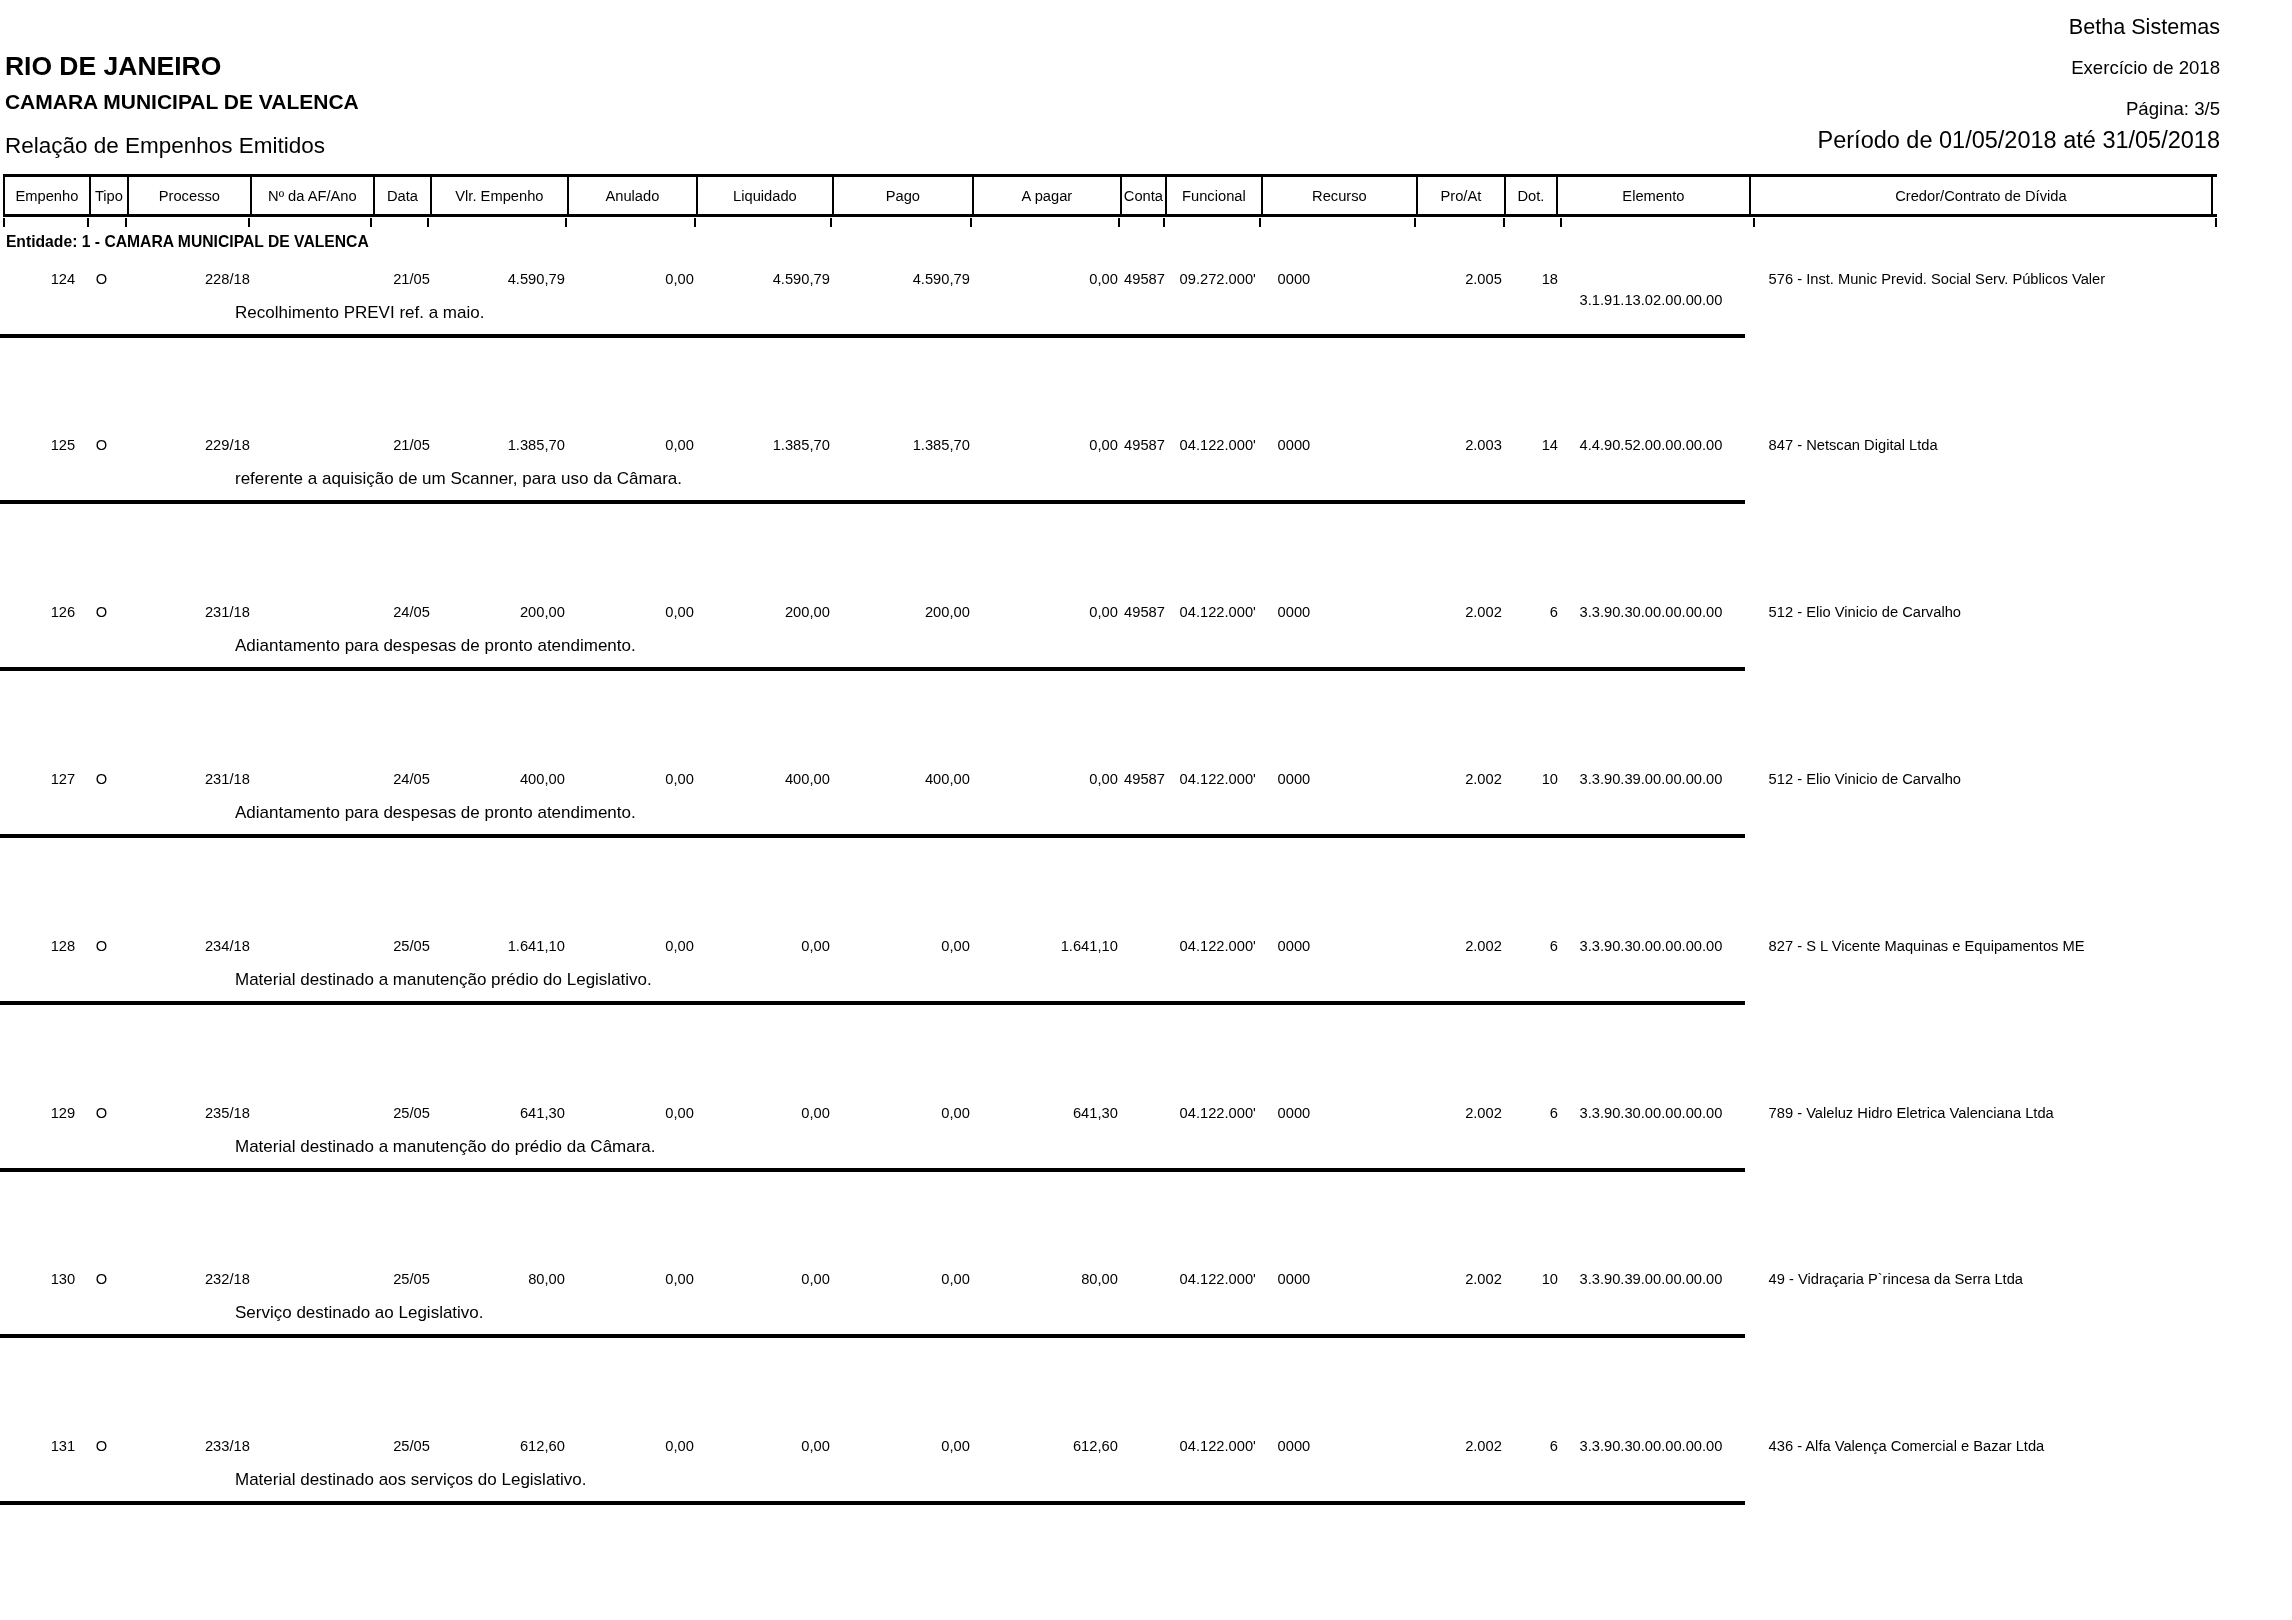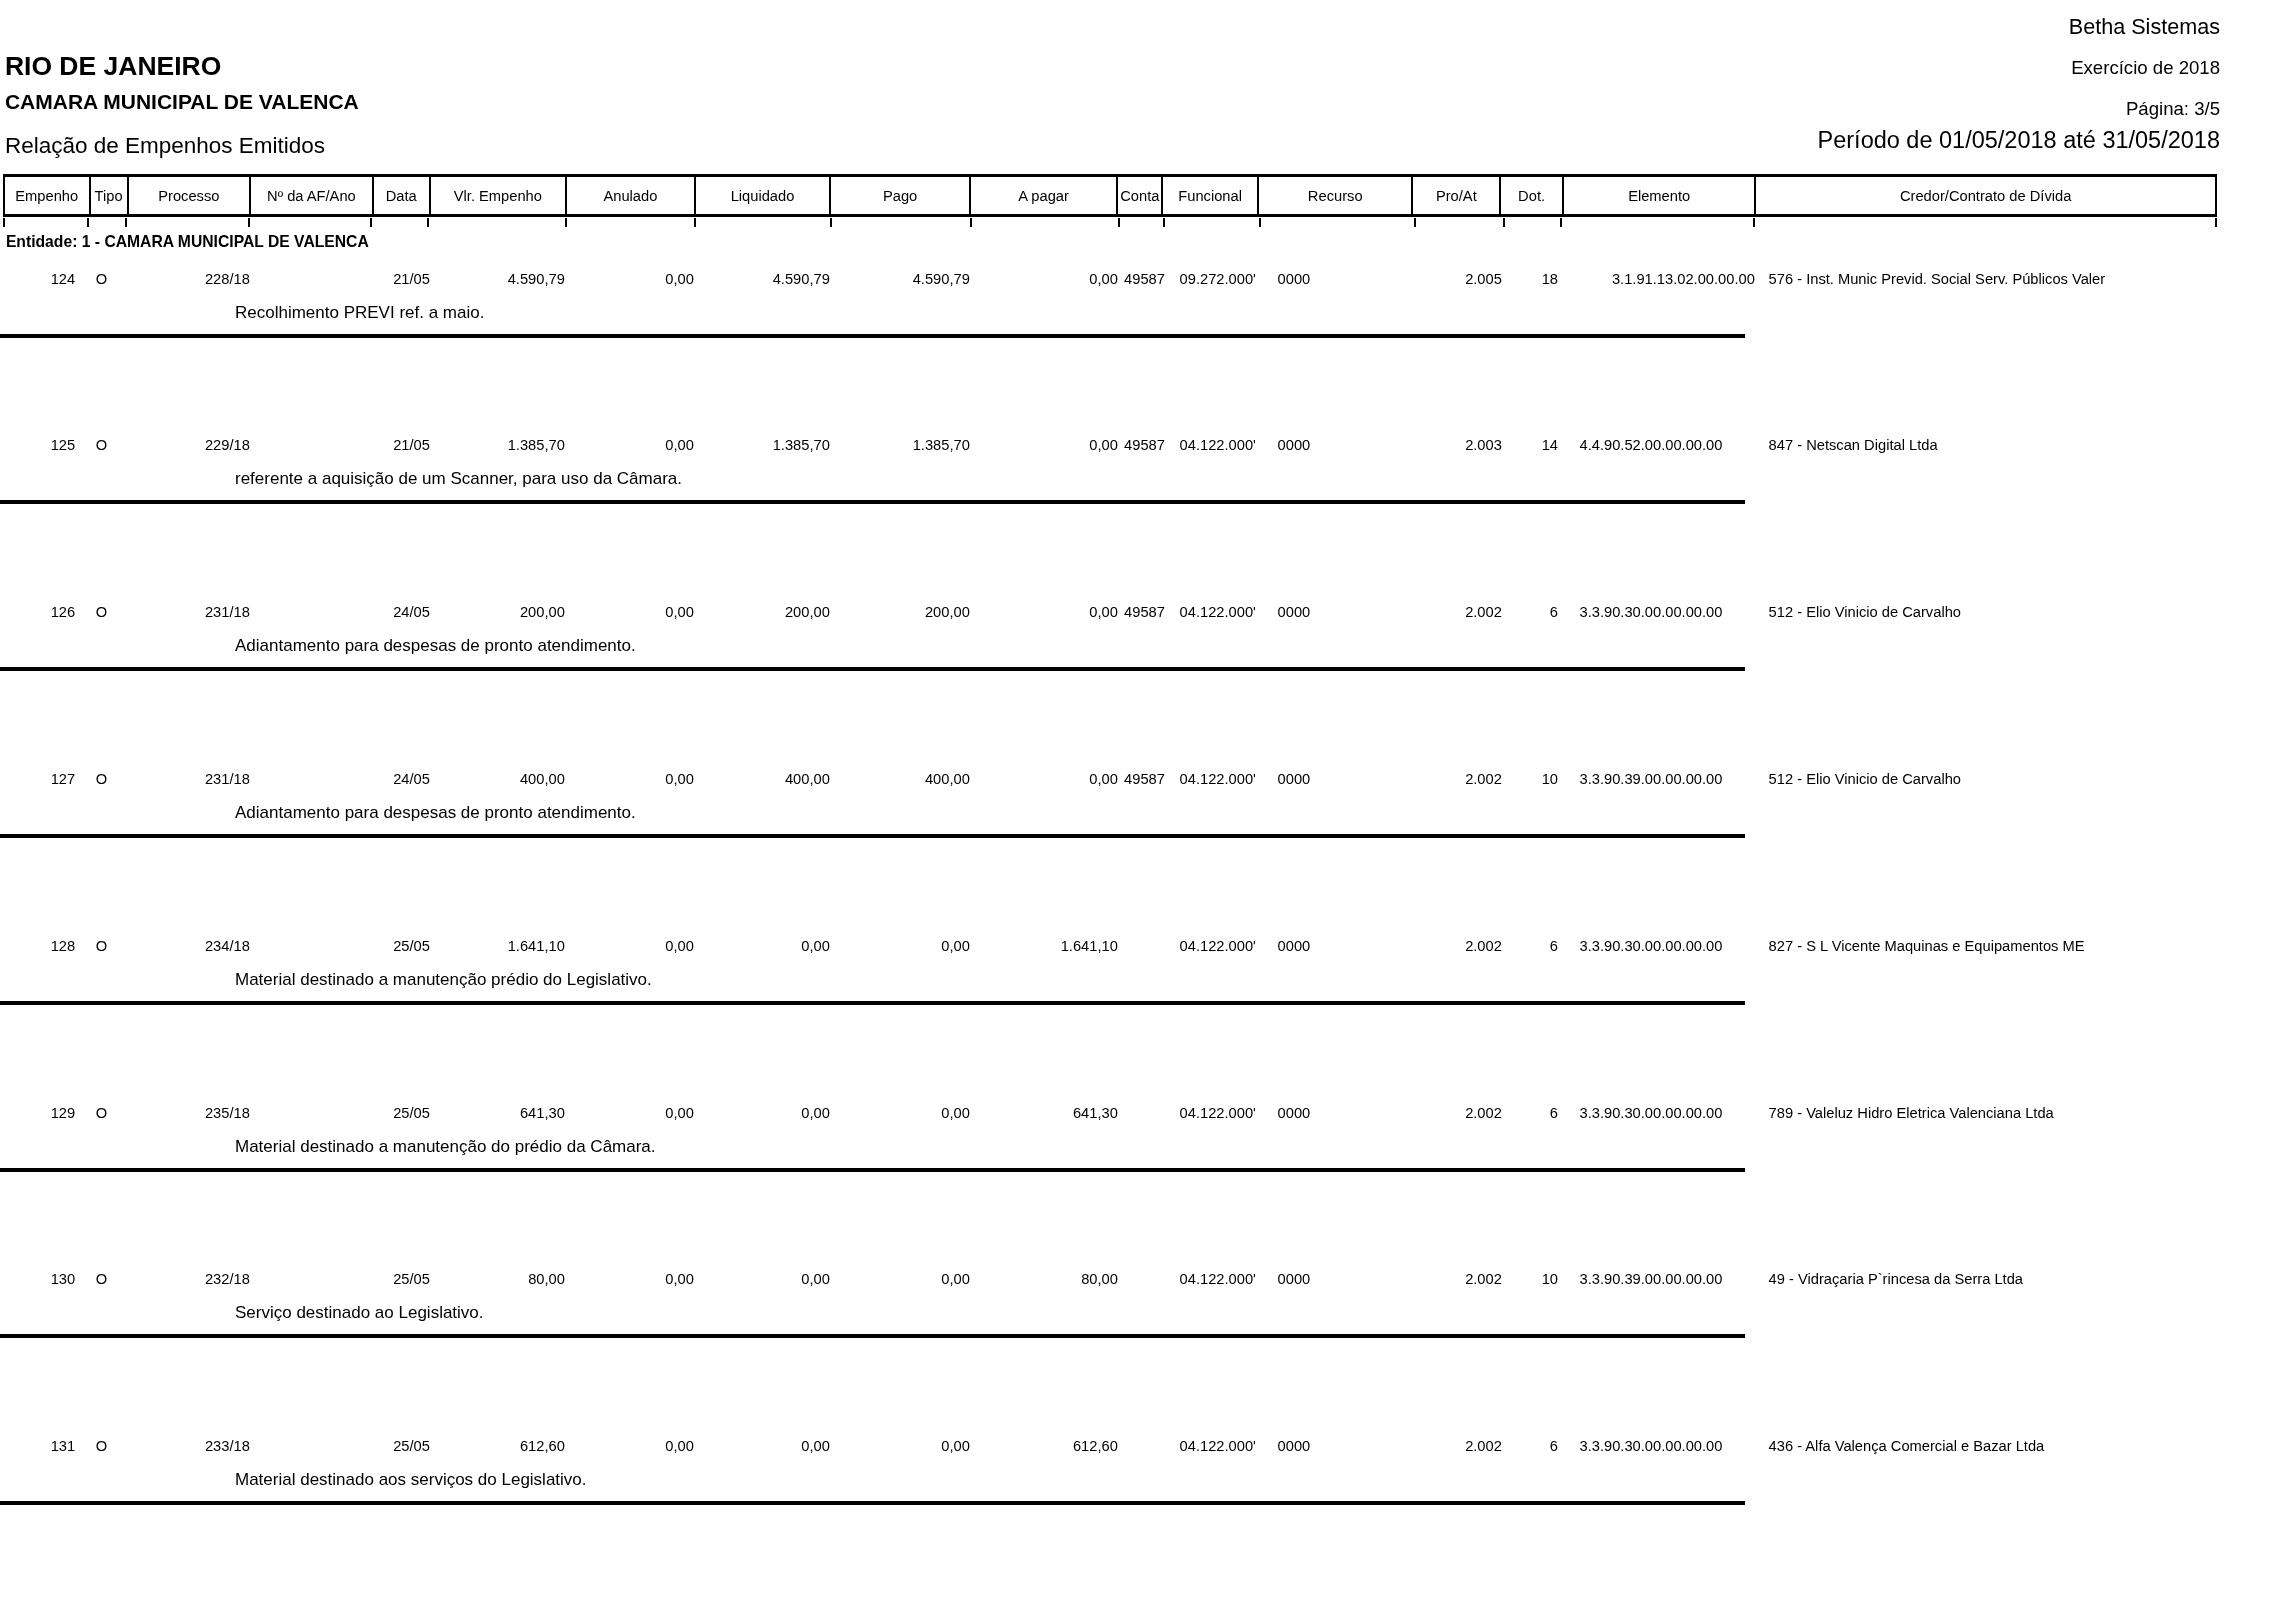--- a/index.html
+++ b/index.html
@@ -66,21 +66,21 @@
       <div class="th" style="width: 57px;">Data</div>
       <div class="th" style="width: 137px;">Vlr. Empenho</div>
       <div class="th" style="width: 129px;">Anulado</div>
       <div class="th" style="width: 136px;">Liquidado</div>
       <div class="th" style="width: 140px;">Pago</div>
       <div class="th" style="width: 148px;">A pagar</div>
       <div class="th" style="width: 45px;">Conta</div>
       <div class="th" style="width: 96px;">Funcional</div>
       <div class="th" style="width: 155px;">Recurso</div>
       <div class="th" style="width: 88px;">Pro/At</div>
-      <div class="th" style="width: 63px;">Dot.</div>
+      <div class="th" style="width: 52px;">Dot.</div>
       <div class="th" style="width: 193px;">Elemento</div>
       <div class="th" style="width: 462px;">Credor/Contrato de Dívida</div>
     </div>
 
   <div class="abs entity-line">Entidade: 1 - CAMARA MUNICIPAL DE VALENCA</div>
 
   <div id="rows">
   <div class="row" style="top: 271px;">
     <div class="rowline">
           <div class="td" style="width: 86px; text-align: right; padding: 0px 13.7px 0px 0px;">124</div>
@@ -91,21 +91,21 @@
           <div class="td" style="width: 137px; text-align: right; padding: 0px 2px 0px 0px;">4.590,79</div>
           <div class="td" style="width: 129px; text-align: right; padding: 0px 2px 0px 0px;">0,00</div>
           <div class="td" style="width: 136px; text-align: right; padding: 0px 2px 0px 0px;">4.590,79</div>
           <div class="td" style="width: 140px; text-align: right; padding: 0px 2px 0px 0px;">4.590,79</div>
           <div class="td" style="width: 148px; text-align: right; padding: 0px 2px 0px 0px;">0,00</div>
           <div class="td" style="width: 45px; text-align: right; padding: 0px;">49587</div>
           <div class="td" style="width: 96px; text-align: left; padding: 0px 0px 0px 14.7px;">09.272.000'</div>
           <div class="td" style="width: 155px; text-align: left; padding: 0px 0px 0px 16.7px;">0000</div>
           <div class="td" style="width: 88px; text-align: right; padding: 0px 2px 0px 0px;">2.005</div>
           <div class="td" style="width: 58px; text-align: right; padding: 0px 3.9px 0px 0px;">18</div>
-          <div class="td" style="width: 193px; text-align: right; padding: 0px 0px 0px 17.6px;">3.1.91.13.02.00.00.00</div>
+          <div class="td" style="width: 193px; text-align: left; padding: 0px 0px 0px 17.6px; margin-top: 21px;">3.1.91.13.02.00.00.00</div>
           <div class="td" style="width: 462px; text-align: left; padding: 0px 0px 0px 13.7px;">576 - Inst. Munic Previd. Social Serv. Públicos Valer</div>
         </div>
     <div class="hist">Recolhimento PREVI ref. a maio.</div>
     <div class="sep"></div>
   </div>
 
   <div class="row" style="top: 437px;">
     <div class="rowline">
           <div class="td" style="width: 86px; text-align: right; padding: 0px 13.7px 0px 0px;">125</div>
           <div class="td" style="width: 38px; text-align: left; padding: 0px 0px 0px 6.9px;">O</div>

